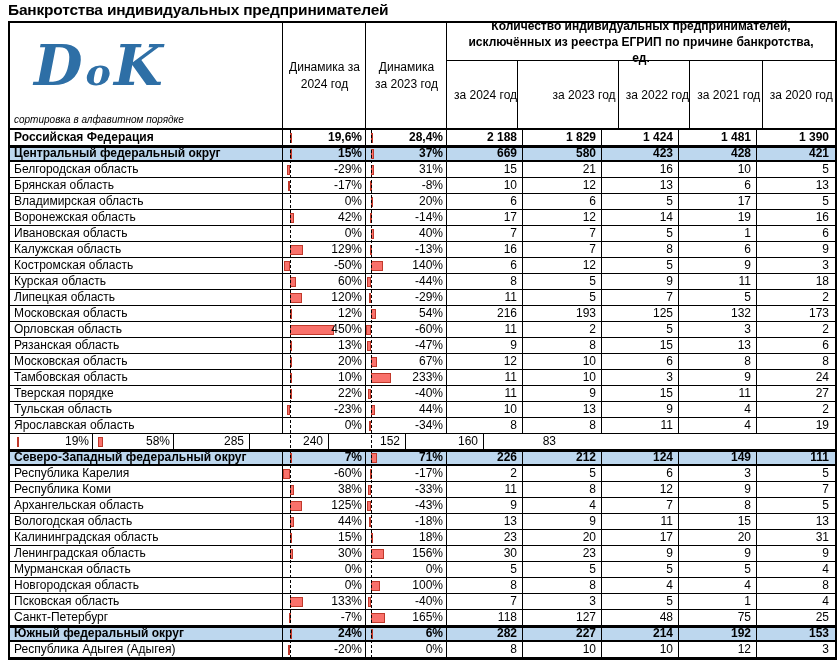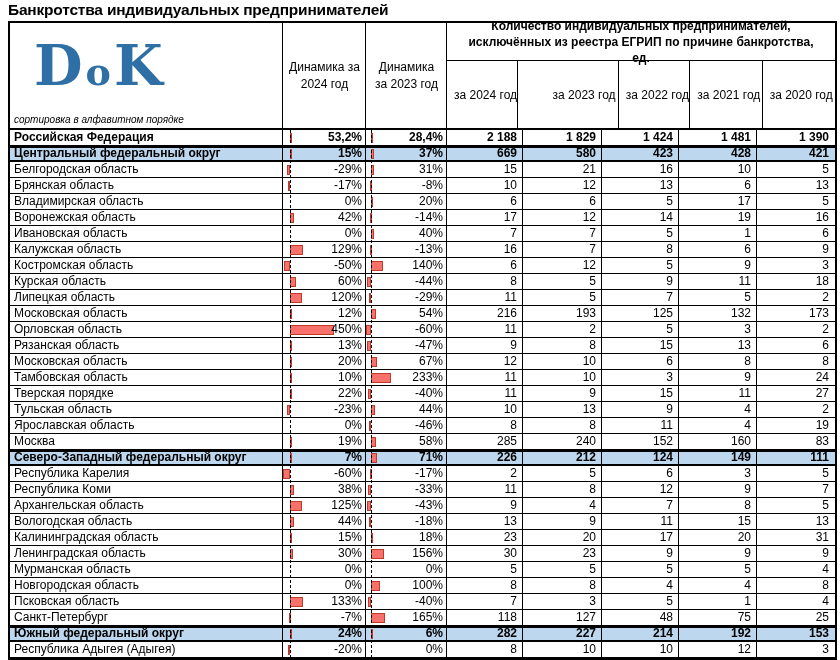--- a/index.html
+++ b/index.html
@@ -5,21 +5,21 @@
   :root{
     --band:#BDD7EE; --barfill:#F9716B; --barborder:#C0392B; --logo:#2E6FA6; --line:#000;
   }
   html,body{margin:0;padding:0;}
   body{width:840px;height:660px;background:#fff;position:relative;overflow:hidden;
        font-family:"Liberation Sans",sans-serif;color:#000;}
   .title{position:absolute;left:8px;top:1px;font-size:15.5px;font-weight:bold;letter-spacing:-0.2px;white-space:nowrap;}
   .table{position:absolute;left:8px;top:21px;width:825px;border:2px solid var(--line);background:#fff;}
   .hdr{display:flex;height:105px;position:relative;}
   .logo-cell{width:273px;position:relative;box-shadow:inset -1px 0 0 var(--line);}
-  .logo{position:absolute;left:24px;top:14px;font-family:"DejaVu Serif",serif;
+  .logo{position:absolute;left:24px;top:14px;font-family:"DejaVu Serif",serif;font-style:italic;
         font-weight:bold;color:var(--logo);line-height:1;letter-spacing:3px;}
   .logo .ld{font-size:56px;}
   .logo .lo{font-size:38px;}
   .logo .lk{font-size:56px;}
   .sortnote{position:absolute;left:4px;bottom:3px;font-style:italic;font-size:10px;white-space:nowrap;}
   .dyn-hdr{display:flex;align-items:center;justify-content:center;text-align:center;
            font-size:12px;line-height:1.35;padding:0 6px;box-sizing:border-box;
            box-shadow:inset -1px 0 0 var(--line);}
   .w-d1{width:83px;}.w-d2{width:81px;}
   .grp{width:388px;display:flex;flex-direction:column;}
@@ -70,21 +70,21 @@
         <div class="ycell w-y3">за 2021 год</div>
         <div class="ycell w-y4 last">за 2020 год</div>
       </div>
     </div>
   </div>
   <div class="tbody">
     <div class="axis" style="left: 280px;"></div>
     <div class="axis" id="axis2" style="left: 361px;"></div>
   <div class="row fed">
         <div class="cell c-name">Российская Федерация</div>
-        <div class="cell dyn c-d1"><div class="bar" style="width: 2px; left: 7px;"></div><span class="pct">53,2%</span></div>
+        <div class="cell dyn c-d1"><div class="bar" style="width: 2px; left: 7px;"></div><span class="pct">19,6%</span></div>
         <div class="cell dyn c-d2"><div class="bar" style="width: 2px; left: 5px;"></div><span class="pct">28,4%</span></div>
         <div class="cell num c-y0">2 188</div>
         <div class="cell num c-y1">1 829</div>
         <div class="cell num c-y2">1 424</div>
         <div class="cell num c-y3">1 481</div>
         <div class="cell num c-y4">1 390</div>
       </div>
       <div class="row district">
         <div class="cell c-name">Центральный федеральный округ</div>
         <div class="cell dyn c-d1"><div class="bar" style="width: 1px; left: 7px;"></div><span class="pct">15%</span></div>
@@ -251,29 +251,28 @@
         <div class="cell dyn c-d2"><div class="bar" style="width: 4px; left: 5px;"></div><span class="pct">44%</span></div>
         <div class="cell num c-y0">10</div>
         <div class="cell num c-y1">13</div>
         <div class="cell num c-y2">9</div>
         <div class="cell num c-y3">4</div>
         <div class="cell num c-y4">2</div>
       </div>
       <div class="row region">
         <div class="cell c-name">Ярославская область</div>
         <div class="cell dyn c-d1"><span class="pct">0%</span></div>
-        <div class="cell dyn c-d2"><div class="bar" style="width: 2px; left: 3px;"></div><span class="pct">-46%</span></div>
+        <div class="cell dyn c-d2"><div class="bar" style="width: 2px; left: 3px;"></div><span class="pct">-34%</span></div>
         <div class="cell num c-y0">8</div>
         <div class="cell num c-y1">8</div>
         <div class="cell num c-y2">11</div>
         <div class="cell num c-y3">4</div>
         <div class="cell num c-y4">19</div>
       </div>
       <div class="row region">
-        <div class="cell c-name">Москва</div>
         <div class="cell dyn c-d1"><div class="bar" style="width: 2px; left: 7px;"></div><span class="pct">19%</span></div>
         <div class="cell dyn c-d2"><div class="bar" style="width: 5px; left: 5px;"></div><span class="pct">58%</span></div>
         <div class="cell num c-y0">285</div>
         <div class="cell num c-y1">240</div>
         <div class="cell num c-y2">152</div>
         <div class="cell num c-y3">160</div>
         <div class="cell num c-y4">83</div>
       </div>
       <div class="row district">
         <div class="cell c-name">Северо-Западный федеральный округ</div>

